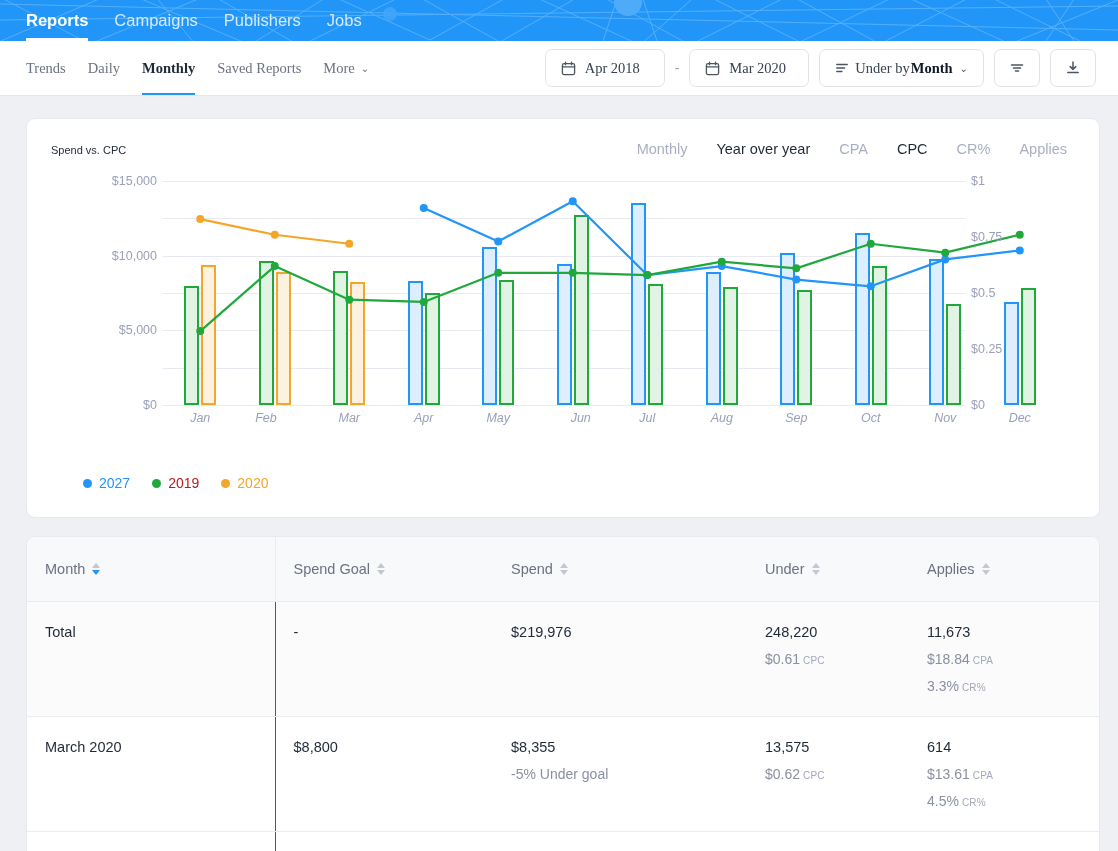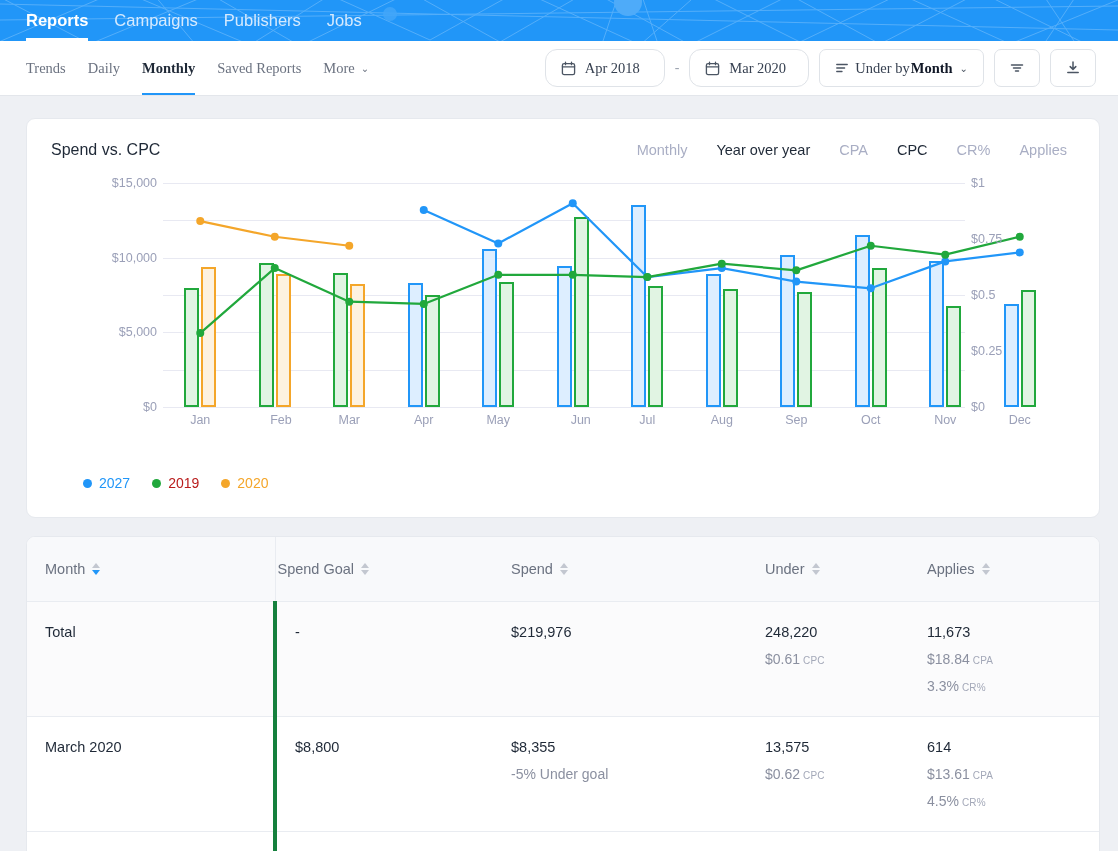--- a/index.html
+++ b/index.html
@@ -65,58 +65,58 @@
   }
   .subnav-tab .chev { margin-left: 6px; font-size: 10px; color: #6b7280; }
 
   .toolbar { margin-left: auto; display: flex; align-items: center; gap: 10px; }
   .pill {
     height: 38px; border: 1px solid #dfe3e8; border-radius: 7px;
     background: #fff; display: flex; align-items: center;
     padding: 0 15px; gap: 9px;
     font-size: 14.5px; color: #374151; cursor: pointer; white-space: nowrap;
   }
-  .pill.date { min-width: 120px; border-radius: 12px; }
+  .pill.date { min-width: 120px; }
   .dash { color: #9ca3af; font-size: 14px; }
   .pill.icononly { width: 46px; justify-content: center; padding: 0; }
   .pill .strong { font-weight: bold; color: #111827; }
   .pill .chev { font-size: 10px; color: #4b5563; margin-left: 1px; }
   svg { display: block; }
 
   
   .page { padding: 22px 18px 0 26px; }
 
   .card {
     background: #ffffff;
     border: 1px solid #e6e9ee;
     border-radius: 9px;
   }
 
   
   .chartcard { height: 400px; position: relative; padding: 22px 22px 0 24px; }
   .chart-head { display: flex; align-items: baseline; }
-  .chart-title { font-size: 16px; color: #1f2937; }
+  .chart-title { font-size: 11px; color: #1f2937; }
   .chart-toggles { margin-left: auto; display: flex; align-items: baseline; gap: 29px; padding-right: 10px; }
   .tg { font-size: 14.5px; color: #a9aec4; cursor: pointer; white-space: nowrap; }
   .tg.on { color: #1f2937; }
 
   .plot { position: relative; height: 268px; margin-top: 16px; }
   .gridwrap { position: absolute; left: 112px; right: 112px; top: 8px; height: 224px; }
   .gl { position: absolute; left: 0; right: 0; height: 1px; background: #e8e9f2; }
   .yl {
     position: absolute; font-size: 12.5px; color: #9ba0b8;
     transform: translateY(-50%); white-space: nowrap;
   }
   .yl.left  { right: calc(100% - 106px); text-align: right; }
   .yl.right { left: calc(100% - 106px); }
   .bar { position: absolute; bottom: 0; width: 15px; border-width: 2px; border-style: solid; }
   .b18 { border-color: #2196f8; background: #ddeeff; }
   .b19 { border-color: #21a83c; background: #e1f4e3; }
   .b20 { border-color: #f4a62a; background: #fdf2e0; }
-  .xlabels { position: absolute; left: 112px; right: 112px; top: 238px; height: 20px; }
+  .xlabels { position: absolute; left: 112px; right: 112px; top: 238px; height: 20px; font-style: italic; }
   .xl {
     position: absolute; font-size: 12.5px; color: #9ba0b8;
     transform: translateX(-50%); white-space: nowrap;
   }
   .lineslayer { position: absolute; left: 112px; right: 112px; top: 8px; height: 224px; pointer-events: none; }
 
   .legend { position: absolute; left: 56px; bottom: 26px; display: flex; gap: 22px; align-items: center; }
   .lg { display: flex; align-items: center; gap: 7px; font-size: 14px; }
   .dot { width: 9px; height: 9px; border-radius: 50%; display: inline-block; }
 
@@ -125,38 +125,38 @@
   table { width: 100%; border-collapse: collapse; table-layout: fixed; }
   thead th {
     background: #f8f9fb;
     text-align: left;
     font-size: 14.5px; font-weight: normal; color: #6b7280;
     padding: 24px 0 24px 0;
     border-bottom: 1px solid #e9ecf1;
     vertical-align: middle;
   }
   thead th.c0 { padding-left: 18px; width: 248px; border-right: 1px solid #e9ecf1; }
-  thead th.c1 { padding-left: 2px; width: 218px; margin-left: 8px; }
+  thead th.c1 { padding-left: 18px; width: 218px; margin-left: 8px; }
   thead th.c2 { padding-left: 18px; width: 254px; }
   thead th.c3 { padding-left: 18px; width: 162px; }
   thead th.c4 { padding-left: 18px; }
   .thwrap { display: inline-flex; align-items: center; gap: 7px; cursor: pointer; }
   .sorter { display: inline-flex; flex-direction: column; gap: 2px; }
   .sorter i { width: 0; height: 0; border-left: 4px solid transparent; border-right: 4px solid transparent; display: block; }
   .sorter i.up { border-bottom: 5px solid #c3c7d0; }
   .sorter i.dn { border-top: 5px solid #c3c7d0; }
   .sorter.active i.dn { border-top-color: #2196f8; }
 
   tbody td {
     font-size: 14.5px; color: #1f2937;
     padding: 22px 0 22px 0;
     vertical-align: top;
     border-bottom: 1px solid #e9ecf1;
   }
-  tbody td.c0 { padding-left: 18px; border-right: 4px solid #15803d; }
+  tbody td.c0 { padding-left: 18px; border-right: 1px solid #15803d; }
   tbody td.c1, tbody td.c2, tbody td.c3, tbody td.c4 { padding-left: 18px; }
   tbody tr.total td { background: #fbfbfc; }
   .sub { display: block; margin-top: 11px; font-size: 14px; color: #8b90a0; }
   .unit { font-size: 10px; letter-spacing: .2px; color: #a3a8b8; }
 </style>
 </head>
 <body>
 
 <div class="topnav">
   <svg class="pattern" viewBox="0 0 1118 41" preserveAspectRatio="none">
@@ -339,21 +339,21 @@
         </div>
       <div id="ytright">
           <div class="yl right" style="top: 232px;">$0</div>
           <div class="yl right" style="top: 176px;">$0.25</div>
           <div class="yl right" style="top: 120px;">$0.5</div>
           <div class="yl right" style="top: 64px;">$0.75</div>
           <div class="yl right" style="top: 8px;">$1</div>
         </div>
       <div class="xlabels" id="xlabels">
           <div class="xl" style="left: 37.25px;">Jan</div>
-          <div class="xl" style="left: 118px;">Feb</div>
+          <div class="xl" style="left: 103px;">Feb</div>
           <div class="xl" style="left: 186.25px;">Mar</div>
           <div class="xl" style="left: 260.75px;">Apr</div>
           <div class="xl" style="left: 335.25px;">May</div>
           <div class="xl" style="left: 409.75px; margin-left: 8px;">Jun</div>
           <div class="xl" style="left: 484.25px;">Jul</div>
           <div class="xl" style="left: 558.75px;">Aug</div>
           <div class="xl" style="left: 633.25px;">Sep</div>
           <div class="xl" style="left: 707.75px;">Oct</div>
           <div class="xl" style="left: 782.25px;">Nov</div>
           <div class="xl" style="left: 856.75px;">Dec</div>

